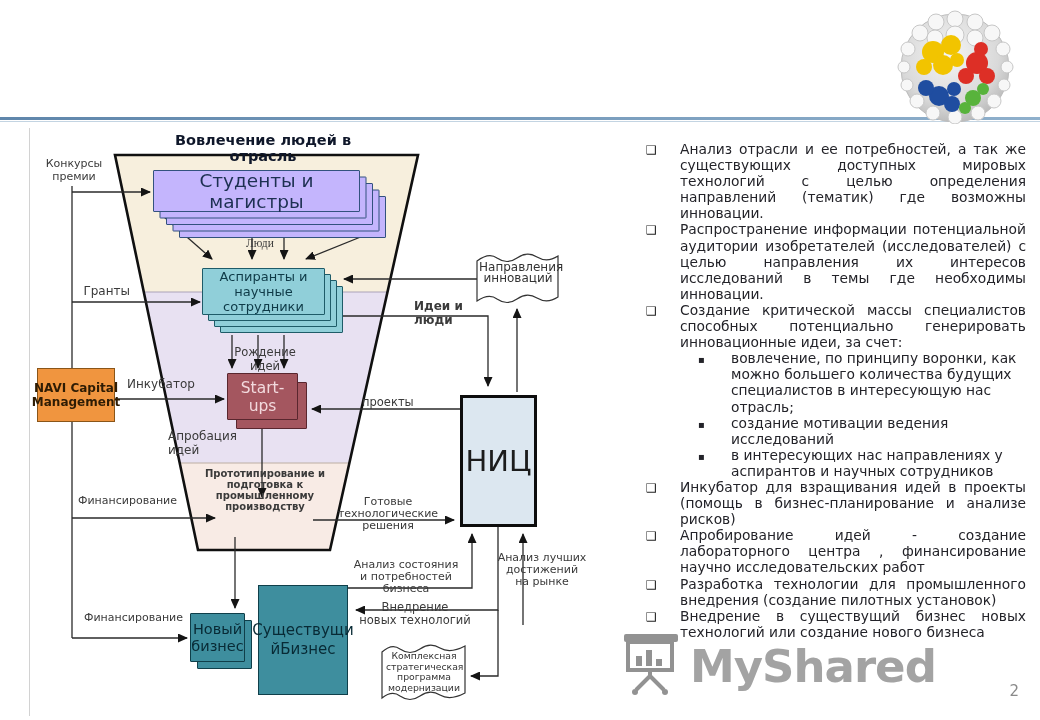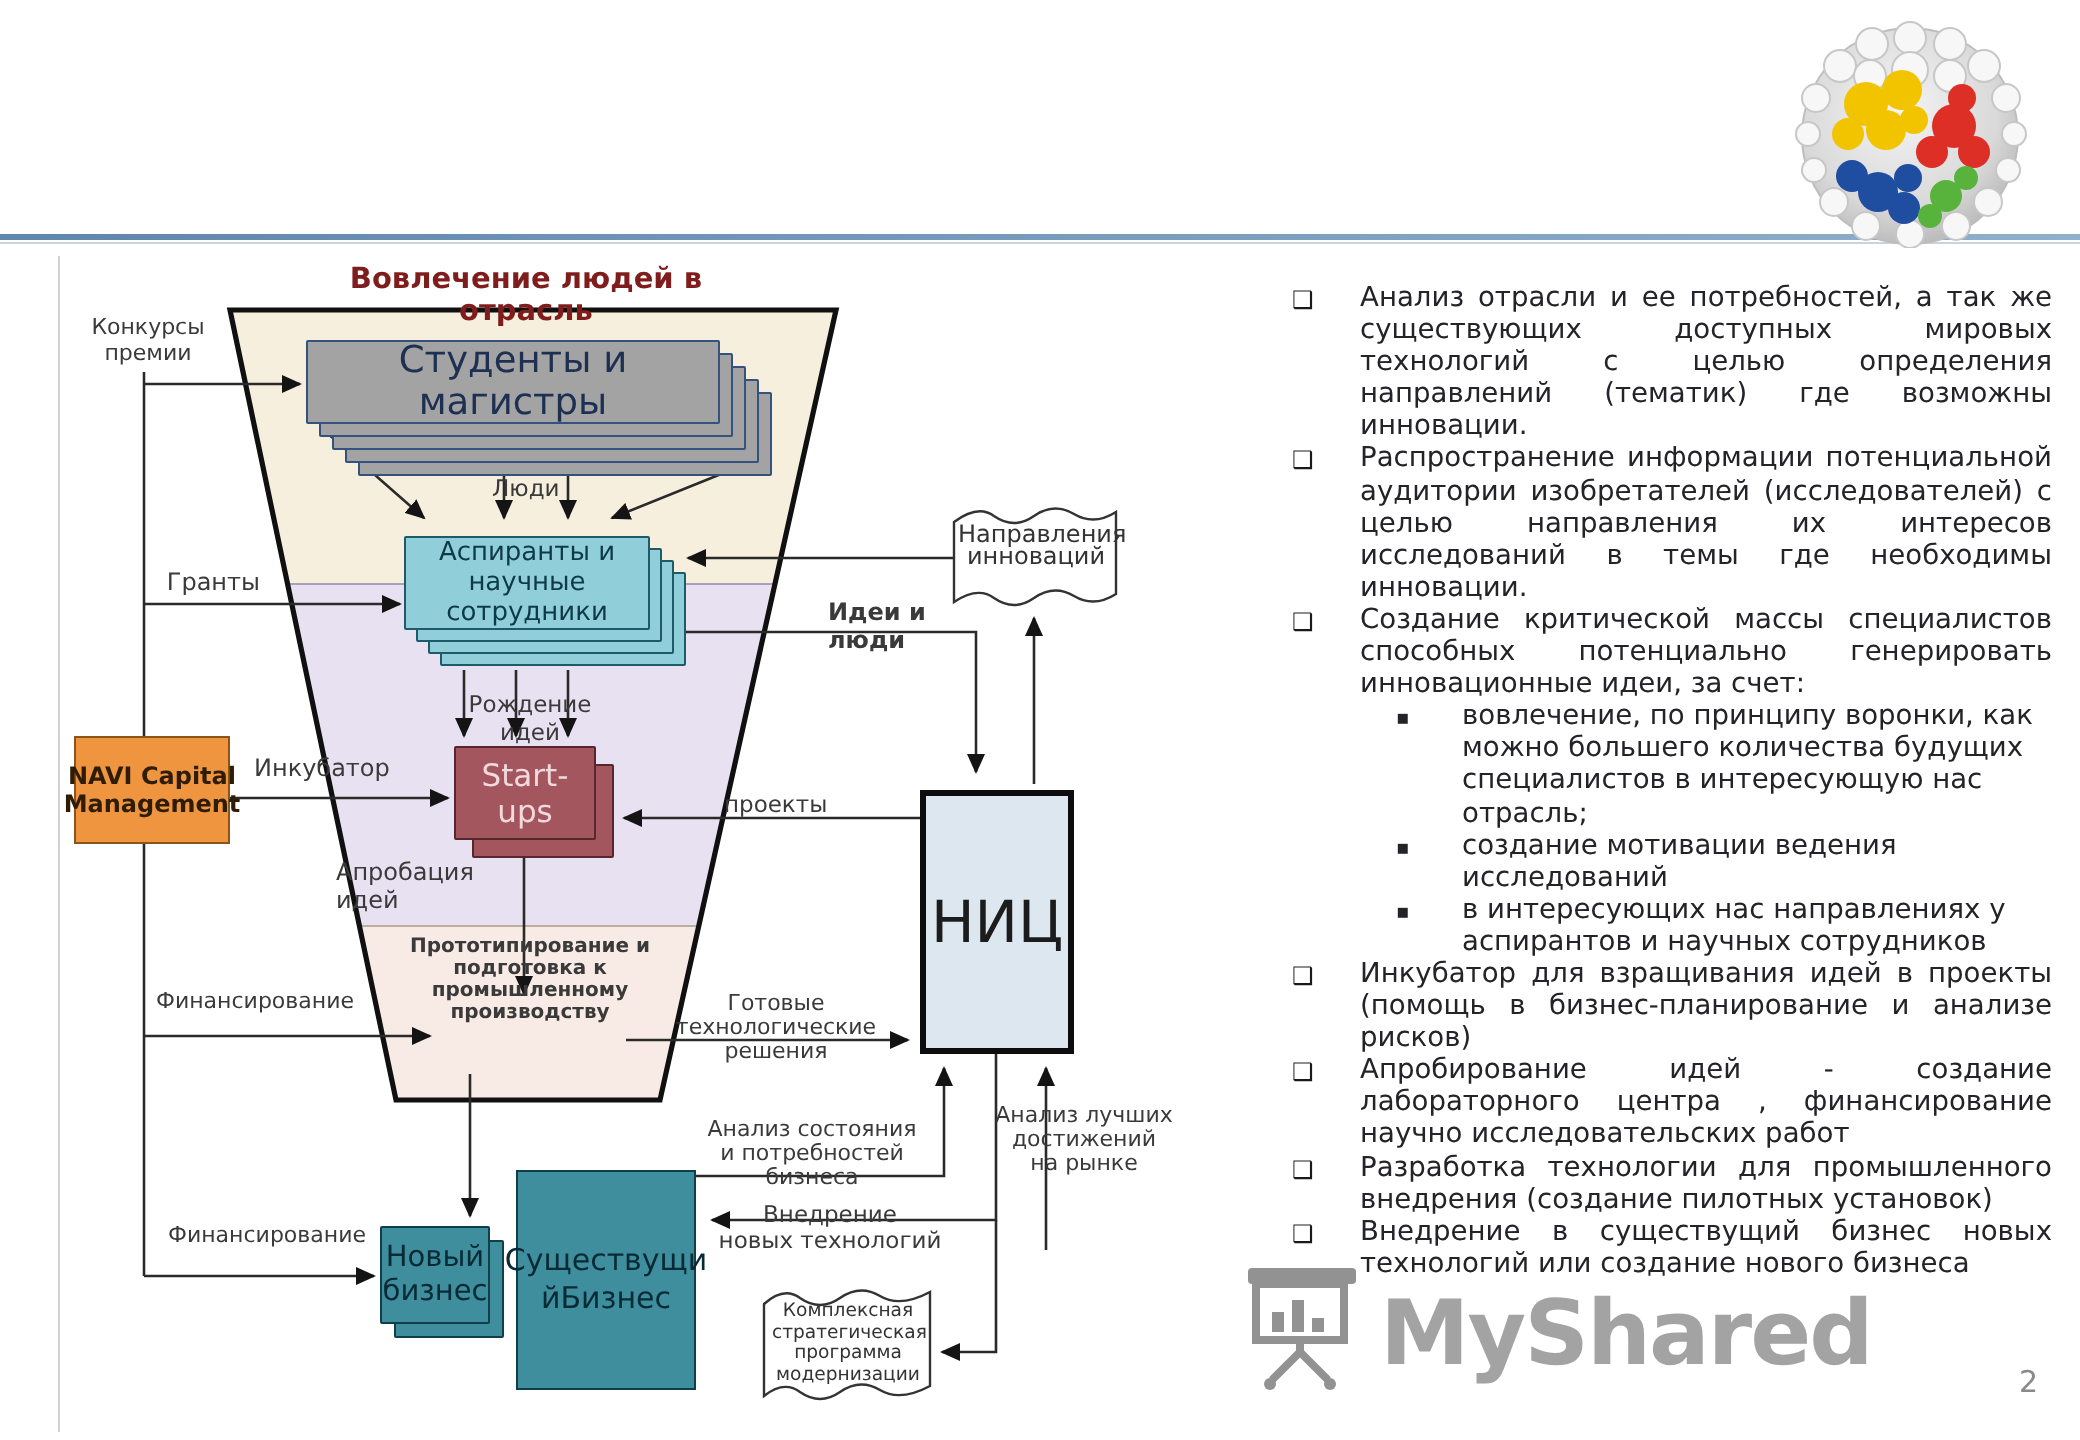--- a/index.html
+++ b/index.html
@@ -13,21 +13,21 @@
   .divider2{position:absolute;left:0;top:121px;width:1040px;height:1px;background:#c3d4e2;}
   .edge-left{position:absolute;left:29px;top:128px;width:1px;height:588px;background:#d2d2d2;}
   .logo{position:absolute;left:893px;top:10px;}
   
   svg.wires{position:absolute;left:0;top:0;z-index:1;pointer-events:none;}
   .box,.stack{position:absolute;box-sizing:border-box;z-index:3;}
   .stack .layer{position:absolute;left:0;top:0;right:0;bottom:0;border:1.6px solid;border-radius:1px;}
   .stack .main{position:absolute;left:0;top:0;right:0;bottom:0;display:flex;align-items:center;
                justify-content:center;text-align:center;white-space:pre-line;border:1.6px solid;border-radius:1px;}
   .box{display:flex;align-items:center;justify-content:center;text-align:center;white-space:pre-line;border:1.6px solid;}
-  .c-students{background:#a3a3a3;border-color:#33527e !important;color:#1d3052;}
+  .c-students{background:#c4b5fd;border-color:#33527e !important;color:#1d3052;}
   .c-postgrad{background:#90cfd9;border-color:#1e5b68 !important;color:#0e3a47;}
   .c-startup{background:#a4565f;border-color:#59262e !important;color:#f2d9dd;}
   .c-pilot{background:#8a79ae;border-color:#4f4276 !important;color:#ece2f6;}
   .c-navi{background:#f0953f;border-color:#8a5518 !important;color:#2e1c04;font-weight:bold;}
   .c-nic{background:#dce7f0;border:3px solid #0d0d0d !important;color:#1c1c1c;}
   .c-teal{background:#3e8e9e;border-color:#0f3f4a !important;color:#082a35;}
   .lbl{position:absolute;z-index:4;color:#3a3a3a;white-space:pre-line;}
   .ctr{text-align:center;}
   .flag-text{z-index:4;text-align:center;color:#333;}
   
@@ -160,25 +160,25 @@
       <path d="M498,527 V610 H356" marker-end="url(#ah)"></path>
       <path d="M498,610 V676 H471" marker-end="url(#ah)"></path>
 
       <path d="M523,625 V534" marker-end="url(#ah)"></path>
     </g>
 
     <path d="M477,261 Q489,252 497,258 Q507,265 517,258 Q527,251 537,257 Q547,263 558,256 L558,297 Q547,304 537,298 Q527,292 517,299 Q507,306 497,299 Q489,293 477,301 Z" fill="#fff" stroke="#333" stroke-width="1.2"></path>
     <path d="M382,652 Q392,643 400,649 Q410,656 420,649 Q430,642 440,648 Q450,654 465,646 L465,693 Q450,701 440,695 Q430,689 420,696 Q410,703 400,696 Q392,690 382,698 Z" fill="#fff" stroke="#333" stroke-width="1.2"></path>
   </svg>
 
-  <div class="lbl ctr" style="left:148px;top:132px;width:230px;font-size:14.5px;font-weight:bold;color:#7f1d1d;">Вовлечение людей в отрасль</div>
+  <div class="lbl ctr" style="left:148px;top:132px;width:230px;font-size:14.5px;font-weight:bold;color:#0f172a;">Вовлечение людей в отрасль</div>
   <div class="lbl ctr" style="left:38px;top:157px;width:72px;font-size:11px;">Конкурсы
 премии</div>
   <div class="lbl" style="left:58px;top:284px;width:72px;font-size:12px;text-align:right;">Гранты</div>
-  <div class="lbl" style="left:246px;top:237px;width:44px;font-size:11.5px;">Люди</div>
+  <div class="lbl" style="left:246px;top:237px;width:44px;font-size:11.5px;font-family:Liberation Serif, serif;">Люди</div>
   <div class="lbl ctr" style="left:218px;top:345px;width:94px;font-size:11.5px;">Рождение идей</div>
   <div class="lbl" style="left:127px;top:377px;width:70px;font-size:12px;">Инкубатор</div>
   <div class="lbl" style="left:168px;top:429px;width:100px;font-size:12px;">Апробация идей</div>
   <div class="lbl ctr" style="left:180px;top:468px;width:170px;font-size:10px;font-weight:bold;line-height:11px;">Прототипирование и подготовка к
 промышленному производству</div>
   <div class="lbl" style="left:78px;top:494px;width:92px;font-size:11px;white-space:nowrap;">Финансирование</div>
   <div class="lbl ctr" style="left:336px;top:496px;width:104px;font-size:11px;line-height:12px;">Готовые
 технологические
 решения</div>
   <div class="lbl" style="left:414px;top:299px;width:80px;font-size:12px;font-weight:600;">Идеи и люди</div>

